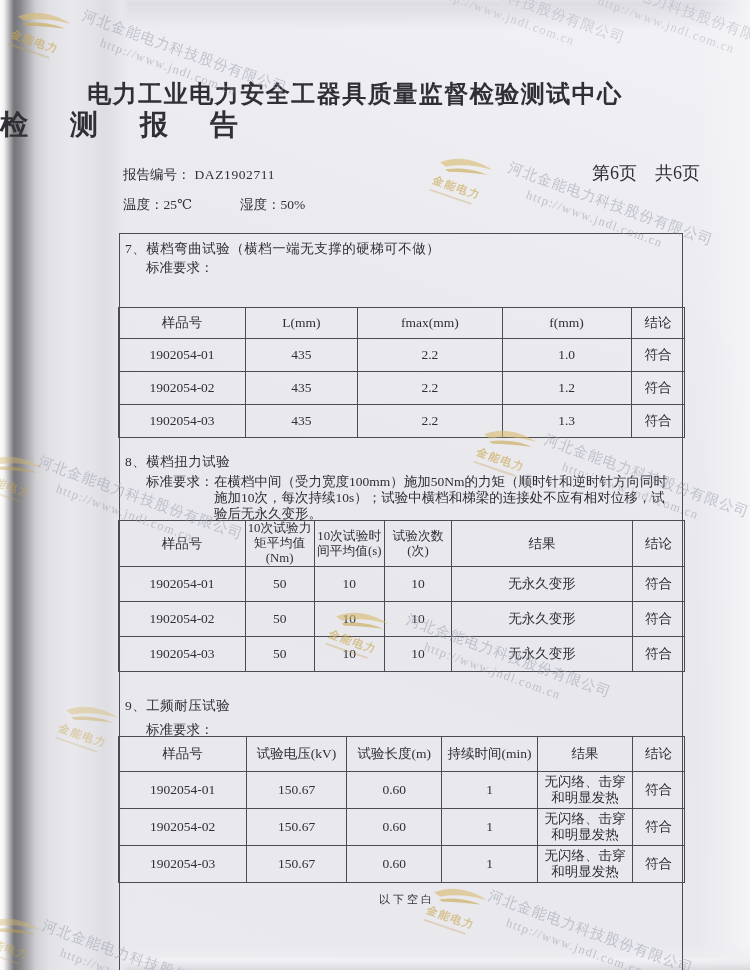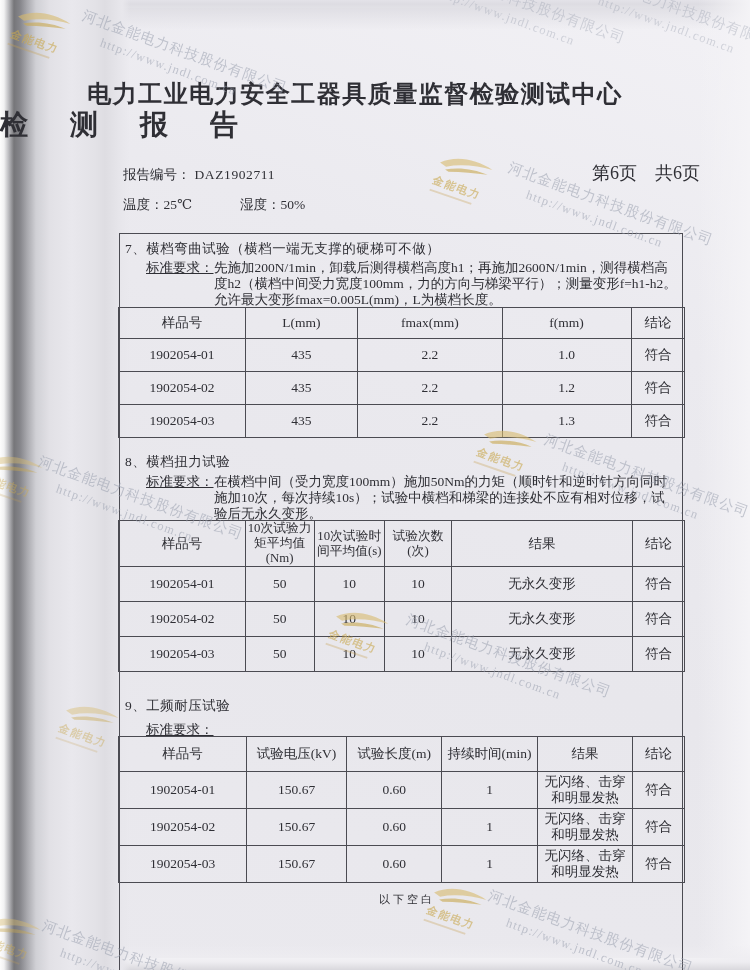--- a/index.html
+++ b/index.html
@@ -25,21 +25,21 @@
   .report-title .ti{display:inline-block;font-size:28px;font-weight:bold;letter-spacing:42px;margin-right:-42px;}
   .meta-no{position:absolute;left:123px;top:166px;font-size:13.5px;}
   .meta-no .val{margin-left:4px;letter-spacing:.6px;}
   .meta-page{position:absolute;left:592px;top:161px;font-size:18px;white-space:pre;}
   .env-temp{position:absolute;left:123px;top:196px;font-size:13.5px;}
   .env-hum{position:absolute;left:240px;top:196px;font-size:13.5px;}
 
   .big-box{position:absolute;left:119px;top:233px;width:564px;height:809px;border:1.6px solid #4b4b52;box-sizing:border-box;}
   .sec-title{position:absolute;left:5px;font-size:13.5px;letter-spacing:.5px;}
   .sec-req{position:absolute;left:26px;right:4px;display:flex;font-size:13.5px;line-height:16px;}
-  .sec-req .lab{flex:0 0 68px;text-decoration:underline;}
+  .sec-req .lab{flex:0 0 68px;}
   .sec-req .txt{flex:1;}
 
   table.rpt{position:absolute;left:-1.6px;right:-1.6px;width:567px;border-collapse:collapse;table-layout:fixed;}
   table.rpt td,table.rpt th{border:1.5px solid #4b4b52;text-align:center;vertical-align:middle;font-weight:normal;font-size:13.5px;padding:0 2px;overflow:hidden;}
   table.rpt th{font-size:13.5px;}
   table.rpt .small-h th{font-size:12.8px;line-height:1.18;}
   .t1{top:73px;} .t1 tr{height:33px;} .t1 tr.hd{height:31px;}
   .t2{top:286px;} .t2 tr{height:35px;} .t2 tr.hd{height:46px;}
   .t3{top:502px;} .t3 tr{height:37px;} .t3 tr.hd{height:35px;} .t3 td{font-size:13px;line-height:1.2;}
 
@@ -75,21 +75,20 @@
     </div>
     <div class="meta-page">第6页　共6页</div>
     <div class="env-temp">温度：25℃</div>
     <div class="env-hum">湿度：50%</div>
 
     <div class="big-box">
 
       <div class="sec-title" style="top:6px">7、横档弯曲试验（横档一端无支撑的硬梯可不做）</div>
       <div class="sec-req" style="top:26px">
         <span class="lab">标准要求：</span>
-        <span class="txt">先施加200N/1min，卸载后测得横档高度h1；再施加2600N/1min，测得横档高度h2（横档中间受力宽度100mm，力的方向与梯梁平行）；测量变形f=h1-h2。允许最大变形fmax=0.005L(mm)，L为横档长度。</span>
       </div>
       <table class="rpt t1">
         <colgroup>
             <col style="width:22.3%">
             <col style="width:19.9%">
             <col style="width:25.5%">
             <col style="width:22.8%">
             <col style="width:9.5%">
           </colgroup>
         <tbody>

